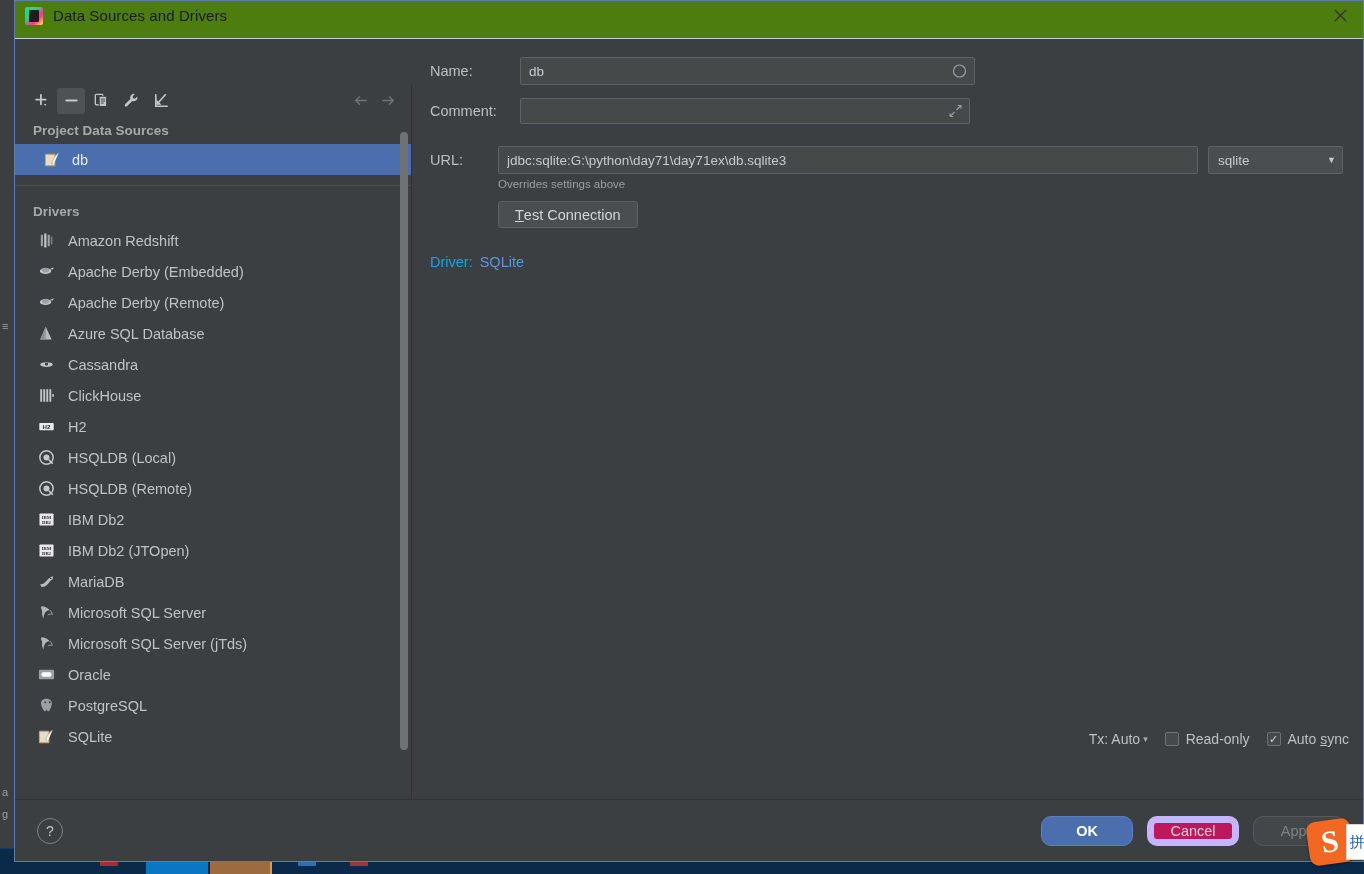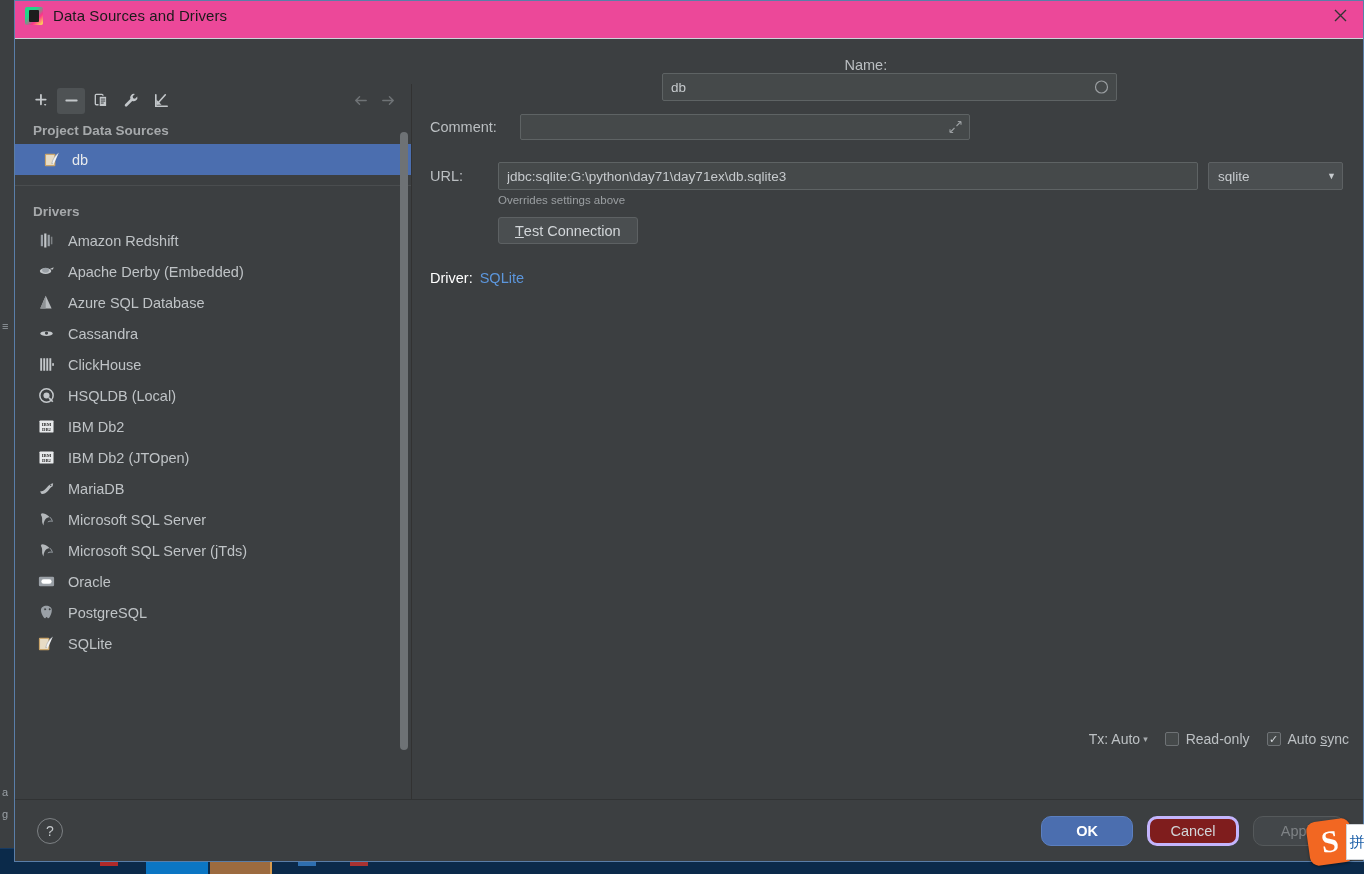--- a/index.html
+++ b/index.html
@@ -54,21 +54,21 @@
   #dialog {
     position: absolute;
     left: 14px; top: 0; width: 1350px; height: 862px;
     background: #3c3f41;
     border: 1px solid #5a7ea8;
     display: flex; flex-direction: column;
   }
   
   #titlebar {
     height: 38px; flex: 0 0 38px;
-    background: #ec4899;
+    background: #4d7c0f;
     display: flex; align-items: center;
     padding: 0 0 8px 10px;
     border-bottom: 1px solid #cfd3d8;
   }
   #app-icon {
     width: 18px; height: 18px; flex: 0 0 18px;
     border-radius: 2px;
     background: linear-gradient(135deg,#21d789 0%,#21d789 35%,#ff318c 68%,#fcf84a 100%);
     position: relative; margin-right: 10px;
   }
@@ -153,21 +153,21 @@
     height: 28px; display: flex; align-items: center;
     padding: 0 8px; color: #c6cacd; font-size: 13.5px;
     position: relative;
   }
   .tfield .val { white-space: nowrap; overflow: hidden; text-overflow: ellipsis; }
   .fld-icon {
     position: absolute; right: 7px; top: 50%; transform: translateY(-50%);
     color: #9a9ea1; display: flex; align-items: center;
   }
 
-  #name-row { margin-bottom: 13px; flex-direction: column; }
+  #name-row { margin-bottom: 13px; }
   #name-label { width: 90px; }
   #name-field { width: 455px; }
   #comment-label { width: 90px; }
   #comment-field { width: 450px; height: 26px; }
 
   
   #tabs {
     margin-top: 19px; display: flex; align-items: flex-end;
     border-bottom: 1px solid #4a4d4f; height: 25px; width: 100%;
   }
@@ -206,21 +206,21 @@
   }
   #test-btn {
     margin: 11px 0 0 68px;
     height: 27px; padding: 0 16px;
     background: #4a4e50; border: 1px solid #5d6163; border-radius: 3px;
     color: #d2d6d9; font-size: 14.5px;
     display: inline-flex; align-items: center;
     width: max-content;
   }
   #driver-row { margin: 26px 0 0 0; }
-  #driver-label { color: #ffffff; font-size: 14.5px; margin-right: 7px; }
+  #driver-label { color: #0ea5e9; font-size: 14.5px; margin-right: 7px; }
   #driver-link { color: #5c96dc; font-size: 14.5px; }
   .mnem { text-decoration: underline; }
 
   
   #status-bar {
     position: absolute; right: 14px; bottom: 52px;
     display: flex; align-items: center; gap: 17px;
     font-size: 14px; color: #bcc0c3;
   }
   #tx-item { display: flex; align-items: center; gap: 3px; }
@@ -247,21 +247,21 @@
     display: flex; align-items: center; justify-content: center;
     font-size: 14px;
   }
   #footer-spacer { flex: 1 1 auto; }
   .dbtn {
     height: 30px; min-width: 92px; padding: 0 16px; margin-left: 14px;
     border-radius: 10px; font-size: 14.5px;
     display: flex; align-items: center; justify-content: center;
   }
   .dbtn.primary { background: #4b6eaf; border: 1px solid #5b7fc0; color: #ffffff; font-weight: bold; }
-  .dbtn.normal  { background: #7f1d1d; border: 3px solid #c4b5fd; color: #d2d6d9; }
+  .dbtn.normal  { background: #be185d; border: 7px solid #c4b5fd; color: #d2d6d9; }
   .dbtn.disabled{ background: #43474a; border: 1px solid #55595b; color: #7e8285; }
 
   
   #sogou {
     position: absolute; right: 0px; bottom: 6px;
     width: 56px; height: 52px; pointer-events: none;
   }
   #sogou .s-tile {
     position: absolute; left: 0; top: 4px;
     width: 44px; height: 44px; border-radius: 9px;
@@ -402,20 +402,28 @@
 
           <div class="drv-row">
             <svg class="ico" viewBox="0 0 20 20" aria-hidden="true">
               <ellipse cx="9" cy="9.5" rx="6" ry="3.1" fill="#c3c7ca"></ellipse>
               <ellipse cx="9" cy="8.6" rx="3.6" ry="2.6" fill="#9aa0a6"></ellipse>
               <path d="M13 7.5 L17.5 5.4 L16.8 8 z" fill="#c3c7ca"></path>
             </svg>
             <span>Apache Derby (Embedded)</span>
           </div>
 
+          <div class="drv-row">
+            <svg class="ico" viewBox="0 0 20 20" aria-hidden="true">
+              <ellipse cx="9" cy="9.5" rx="6" ry="3.1" fill="#c3c7ca"></ellipse>
+              <ellipse cx="9" cy="8.6" rx="3.6" ry="2.6" fill="#9aa0a6"></ellipse>
+              <path d="M13 7.5 L17.5 5.4 L16.8 8 z" fill="#c3c7ca"></path>
+            </svg>
+            <span>Apache Derby (Remote)</span>
+          </div>
 
           <div class="drv-row">
             <svg class="ico" viewBox="0 0 20 20" aria-hidden="true">
               <path d="M9.2 3 L15.4 16.4 L3.4 16.4 z" fill="#b9bdc0"></path>
               <path d="M9.2 3 L9.2 16.4 L3.4 16.4 z" fill="#8e9295"></path>
             </svg>
             <span>Azure SQL Database</span>
           </div>
 
           <div class="drv-row">
@@ -431,30 +439,45 @@
               <rect x="3.4" y="3.4" width="2" height="13.2" fill="#c3c7ca"></rect>
               <rect x="6.6" y="3.4" width="2" height="13.2" fill="#c3c7ca"></rect>
               <rect x="9.8" y="3.4" width="2" height="13.2" fill="#c3c7ca"></rect>
               <rect x="13" y="3.4" width="2" height="13.2" fill="#c3c7ca"></rect>
               <rect x="16" y="8.6" width="1.8" height="2.8" fill="#c3c7ca"></rect>
             </svg>
             <span>ClickHouse</span>
           </div>
 
 
+          <div class="drv-row">
+            <svg class="ico" viewBox="0 0 20 20" aria-hidden="true">
+              <rect x="2.4" y="6.4" width="15.2" height="7.6" rx="1" fill="#e8eaec"></rect>
+              <text x="10" y="12.4" font-size="6.4" font-family="Liberation Sans, sans-serif" font-weight="bold" fill="#2b2b2b" text-anchor="middle">H2</text>
+            </svg>
+            <span>H2</span>
+          </div>
 
           <div class="drv-row">
             <svg class="ico" viewBox="0 0 20 20" aria-hidden="true">
               <circle cx="10" cy="10" r="7" fill="none" stroke="#c3c7ca" stroke-width="1.6"></circle>
               <circle cx="10" cy="10" r="3.2" fill="#c3c7ca"></circle>
               <path d="M12.6 12.6 L16.6 16.6" stroke="#c3c7ca" stroke-width="1.8"></path>
             </svg>
             <span>HSQLDB (Local)</span>
           </div>
 
+          <div class="drv-row">
+            <svg class="ico" viewBox="0 0 20 20" aria-hidden="true">
+              <circle cx="10" cy="10" r="7" fill="none" stroke="#c3c7ca" stroke-width="1.6"></circle>
+              <circle cx="10" cy="10" r="3.2" fill="#c3c7ca"></circle>
+              <path d="M12.6 12.6 L16.6 16.6" stroke="#c3c7ca" stroke-width="1.8"></path>
+            </svg>
+            <span>HSQLDB (Remote)</span>
+          </div>
 
           <div class="drv-row">
             <svg class="ico" viewBox="0 0 20 20" aria-hidden="true">
               <rect x="2.6" y="3.6" width="14.8" height="12.8" rx="1" fill="#e8eaec"></rect>
               <text x="10" y="9.4" font-size="5" font-family="Liberation Serif, serif" font-weight="bold" fill="#2b2b2b" text-anchor="middle">IBM</text>
               <text x="10" y="14.8" font-size="5" font-family="Liberation Serif, serif" font-weight="bold" fill="#2b2b2b" text-anchor="middle">DB2</text>
             </svg>
             <span>IBM Db2</span>
           </div>
 

